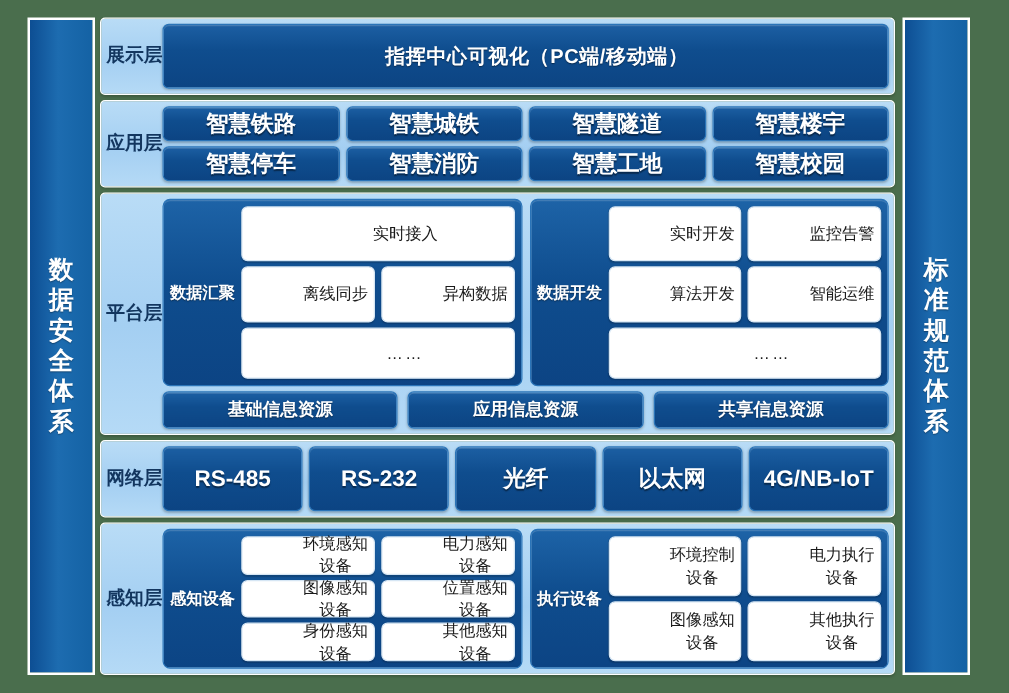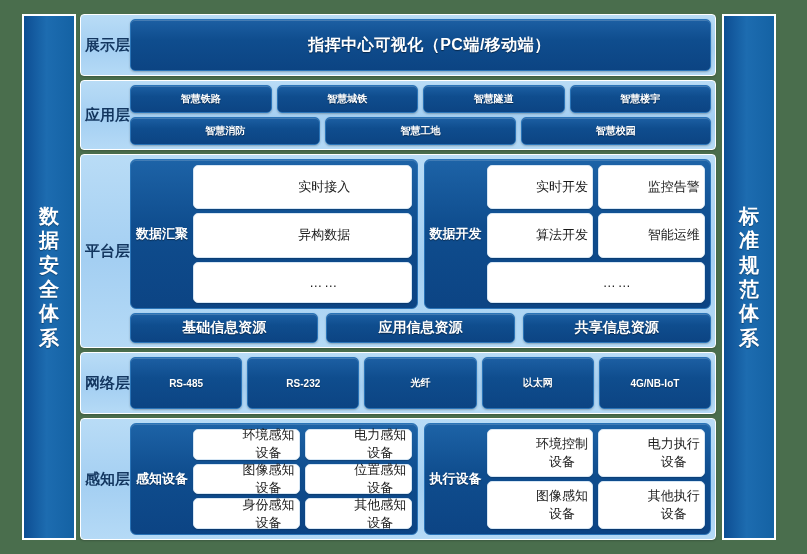--- a/index.html
+++ b/index.html
@@ -48,21 +48,21 @@
     text-align:center;
   }
   .layer-label span{display:block;}
   .layer-body{flex:1 1 auto;display:flex;flex-direction:column;gap:4px;min-width:0;}
 
   
   .chip{
     background:linear-gradient(180deg,#1c5fa3 0%,#0f4d8e 40%,#0c4483 100%);
     border:1px solid #2a74b8;
     border-radius:5px;
-    color:#ffffff;font-size:10px;font-weight:bold;
+    color:#ffffff;font-size:18px;font-weight:bold;
     display:flex;align-items:center;justify-content:center;
     text-shadow:0 1px 1px rgba(0,0,0,.45);
     box-sizing:border-box;
     text-align:center;
     box-shadow:inset 0 1px 0 rgba(255,255,255,.18),0 1px 2px rgba(0,0,0,.25);
   }
   .chip.white{
     background:#ffffff;
     border:1px solid #d6e6f4;
     color:#1a1a1a;
@@ -100,21 +100,21 @@
   .group-label span{display:block;}
   .group-grid{flex:1 1 auto;display:flex;flex-direction:column;gap:4px;min-width:0;}
   .group-grid .chip.white{font-size:13px;padding-left:44px;}
   .ellipsis{letter-spacing:2px;color:#555;font-size:13px;}
 
   .resource-row{flex:0 0 30px;display:flex;flex-direction:row;gap:8px;}
   .resource-row > .chip{flex:1 1 0;font-size:14px;}
 
   
   .layer.net{height:62px;}
-  .net .row > .chip{font-size:10px;}
+  .net .row > .chip{font-size:18px;}
 
   
   .layer.sense{height:122px;}
   .sense-top{display:flex;flex-direction:row;gap:6px;flex:1 1 auto;min-height:0;}
   .sense .group-grid .chip.white{font-size:13px;}
 </style>
 </head>
 <body>
 
 <div class="canvas">
@@ -163,20 +163,21 @@
         <span>层</span>
       </div>
       <div class="layer-body">
         <div class="row">
           <div class="chip">智慧铁路</div>
           <div class="chip">智慧城铁</div>
           <div class="chip">智慧隧道</div>
           <div class="chip">智慧楼宇</div>
         </div>
         <div class="row">
+          <div class="chip">智慧停车</div>
           <div class="chip">智慧消防</div>
           <div class="chip">智慧工地</div>
           <div class="chip">智慧校园</div>
         </div>
       </div>
     </div>
 
     <div class="layer platform">
       <div class="layer-label">
         <span>平</span>
@@ -192,20 +193,21 @@
               <span>数</span>
               <span>据</span>
               <span>汇</span>
               <span>聚</span>
             </div>
             <div class="group-grid">
               <div class="row">
                 <div class="chip white">实时接入</div>
               </div>
               <div class="row">
+                <div class="chip white">离线同步</div>
                 <div class="chip white">异构数据</div>
               </div>
               <div class="row">
                 <div class="chip white ellipsis">……</div>
               </div>
             </div>
           </div>
 
           <div class="group">
             <div class="group-label">

